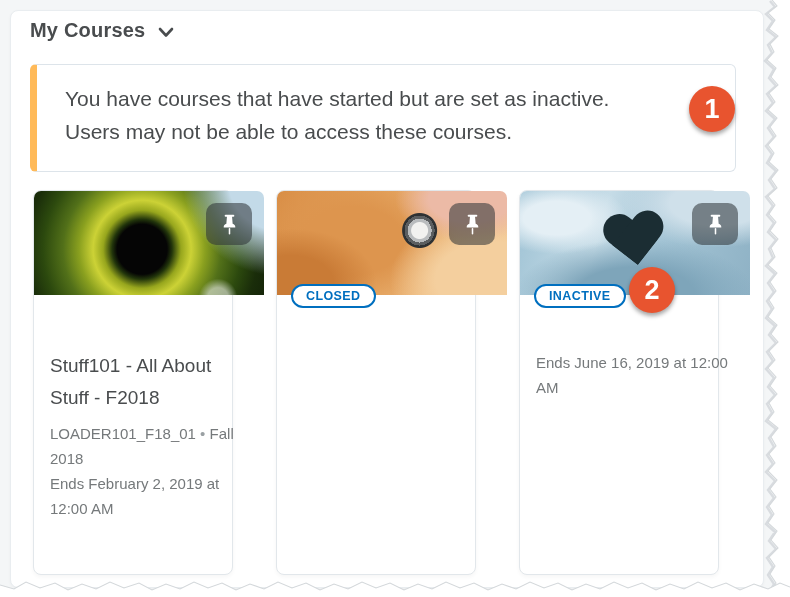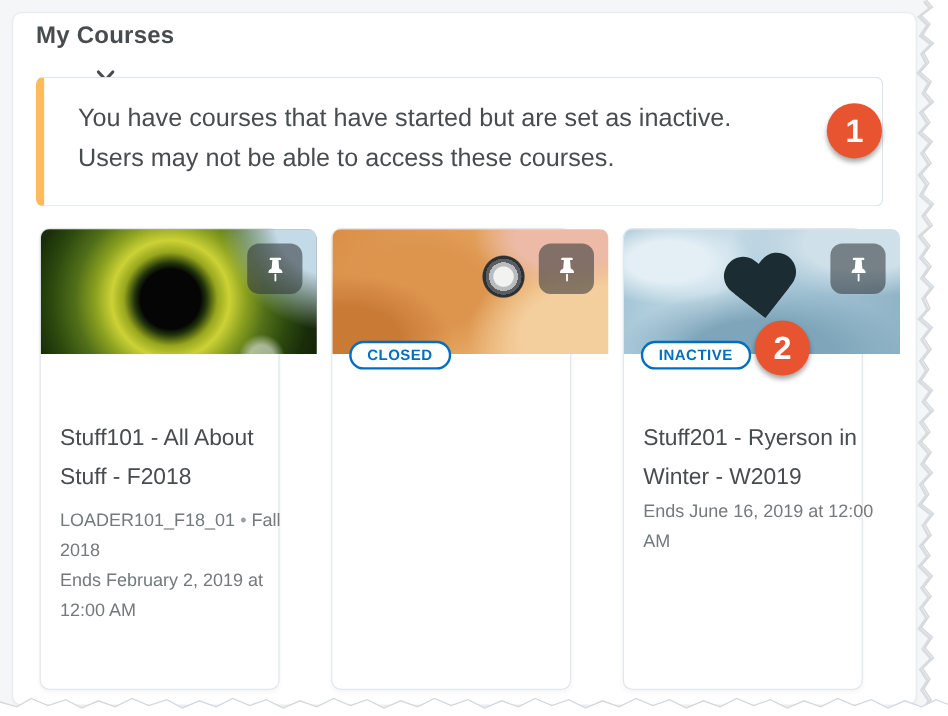--- a/index.html
+++ b/index.html
@@ -8,21 +8,21 @@
 
   .stage { position:relative; width:790px; height:597px; background:#f4f6f7; overflow:hidden; }
 
   
   .panel { position:absolute; left:10px; top:10px; width:754px; height:578px;
            background:#fff; border:1px solid #e9edf0; border-radius:8px;
            box-shadow:0 1px 3px rgba(0,0,0,0.04); }
 
   
   .widget-header { position:absolute; left:30px; top:19px; display:flex; align-items:center; gap:13px;
-                   cursor:pointer;flex-direction:column; }
+                   cursor:pointer; }
   .widget-title { font-size:20px; font-weight:700; color:#494c4e; letter-spacing:.2px; }
   .chevron { width:16px; height:11px; display:block; margin-top:3px; }
 
   
   .alert { position:absolute; left:30px; top:64px; width:706px; height:108px;
            background:#fff; border:1px solid #dde4ea; border-left:7px solid #ffba59;
            border-radius:6px; }
   .alert-text { position:absolute; left:28px; top:17px; width:592px;
                 font-size:21px; line-height:33px; color:#494c4e; }
 
@@ -152,21 +152,20 @@
       <div class="heart"></div>
       <button class="pin-btn">
         <svg viewBox="0 0 20 26">
           <path d="M5.5 1.5h9a1.2 1.2 0 0 1 0 2.4H13l.7 8.2c1.9.7 3.1 2 3.1 3.5v1H3.2v-1c0-1.5 1.2-2.8 3.1-3.5L7 3.9H5.5a1.2 1.2 0 0 1 0-2.4z" fill="#ffffff"></path>
           <rect x="9.1" y="17.2" width="1.8" height="7.6" rx="0.9" fill="#ffffff"></rect>
         </svg>
       </button>
     </div>
     <div class="badge">INACTIVE</div>
     <div class="card-body">
-      <div class="card-title">Stuff201 - Ryerson in Winter - W2019</div>
       <div class="card-meta" style="margin-top:0;">Ends June 16, 2019 at 12:00 AM</div>
     </div>
   </div>
 
   <div class="callout callout-2">
     <span>2</span>
   </div>
 
   <div class="tear tear-right">
     <svg viewBox="0 0 34 597" preserveAspectRatio="none">

